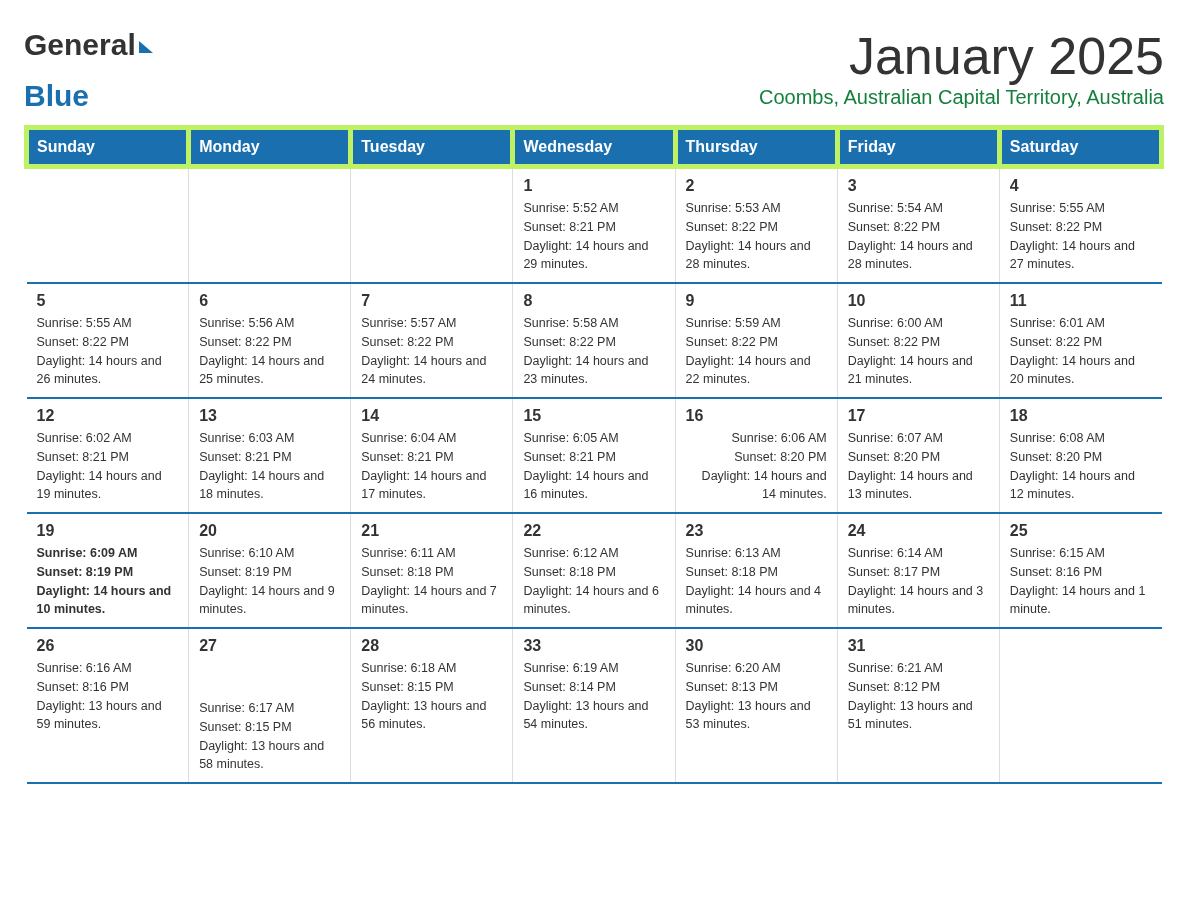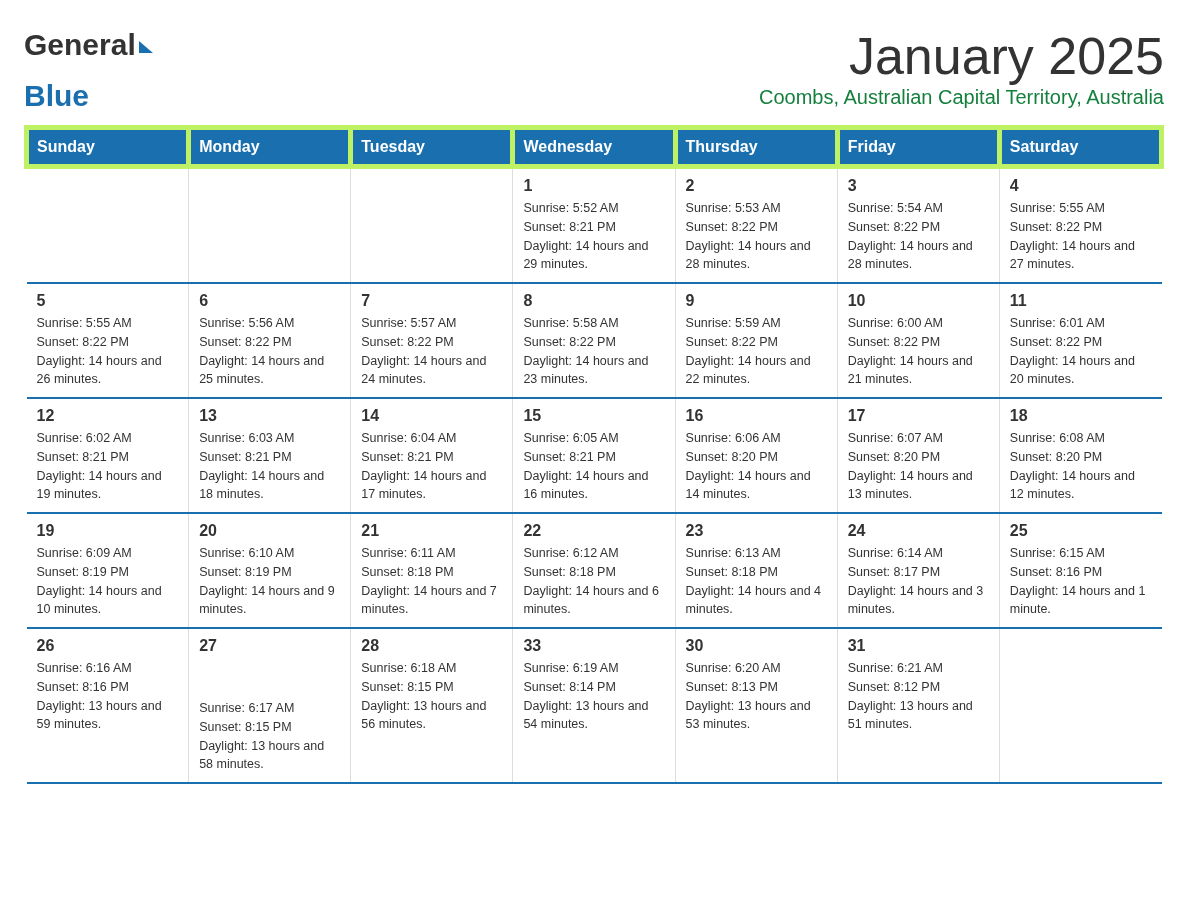--- a/index.html
+++ b/index.html
@@ -215,41 +215,41 @@
 Daylight: 14 hours and 17 minutes.</div>
         </td>
         <td>
           <div class="day-number">15</div>
           <div class="day-info" style="white-space: pre-line;">Sunrise: 6:05 AM
 Sunset: 8:21 PM
 Daylight: 14 hours and 16 minutes.</div>
         </td>
         <td>
           <div class="day-number">16</div>
-          <div class="day-info" style="white-space: pre-line;">Sunrise: 6:06 AM
+          <div class="day-info" style="white-space: pre-line; text-align: right;">Sunrise: 6:06 AM
 Sunset: 8:20 PM
 Daylight: 14 hours and 14 minutes.</div>
         </td>
         <td>
           <div class="day-number">17</div>
           <div class="day-info" style="white-space: pre-line;">Sunrise: 6:07 AM
 Sunset: 8:20 PM
 Daylight: 14 hours and 13 minutes.</div>
         </td>
         <td>
           <div class="day-number">18</div>
           <div class="day-info" style="white-space: pre-line;">Sunrise: 6:08 AM
 Sunset: 8:20 PM
 Daylight: 14 hours and 12 minutes.</div>
         </td>
       </tr>
       <tr>
         <td>
           <div class="day-number">19</div>
-          <div class="day-info" style="white-space: pre-line;">Sunrise: 6:09 AM
+          <div class="day-info" style="white-space: pre-line; font-weight: bold;">Sunrise: 6:09 AM
 Sunset: 8:19 PM
 Daylight: 14 hours and 10 minutes.</div>
         </td>
         <td>
           <div class="day-number">20</div>
           <div class="day-info" style="white-space: pre-line;">Sunrise: 6:10 AM
 Sunset: 8:19 PM
 Daylight: 14 hours and 9 minutes.</div>
         </td>
         <td>

